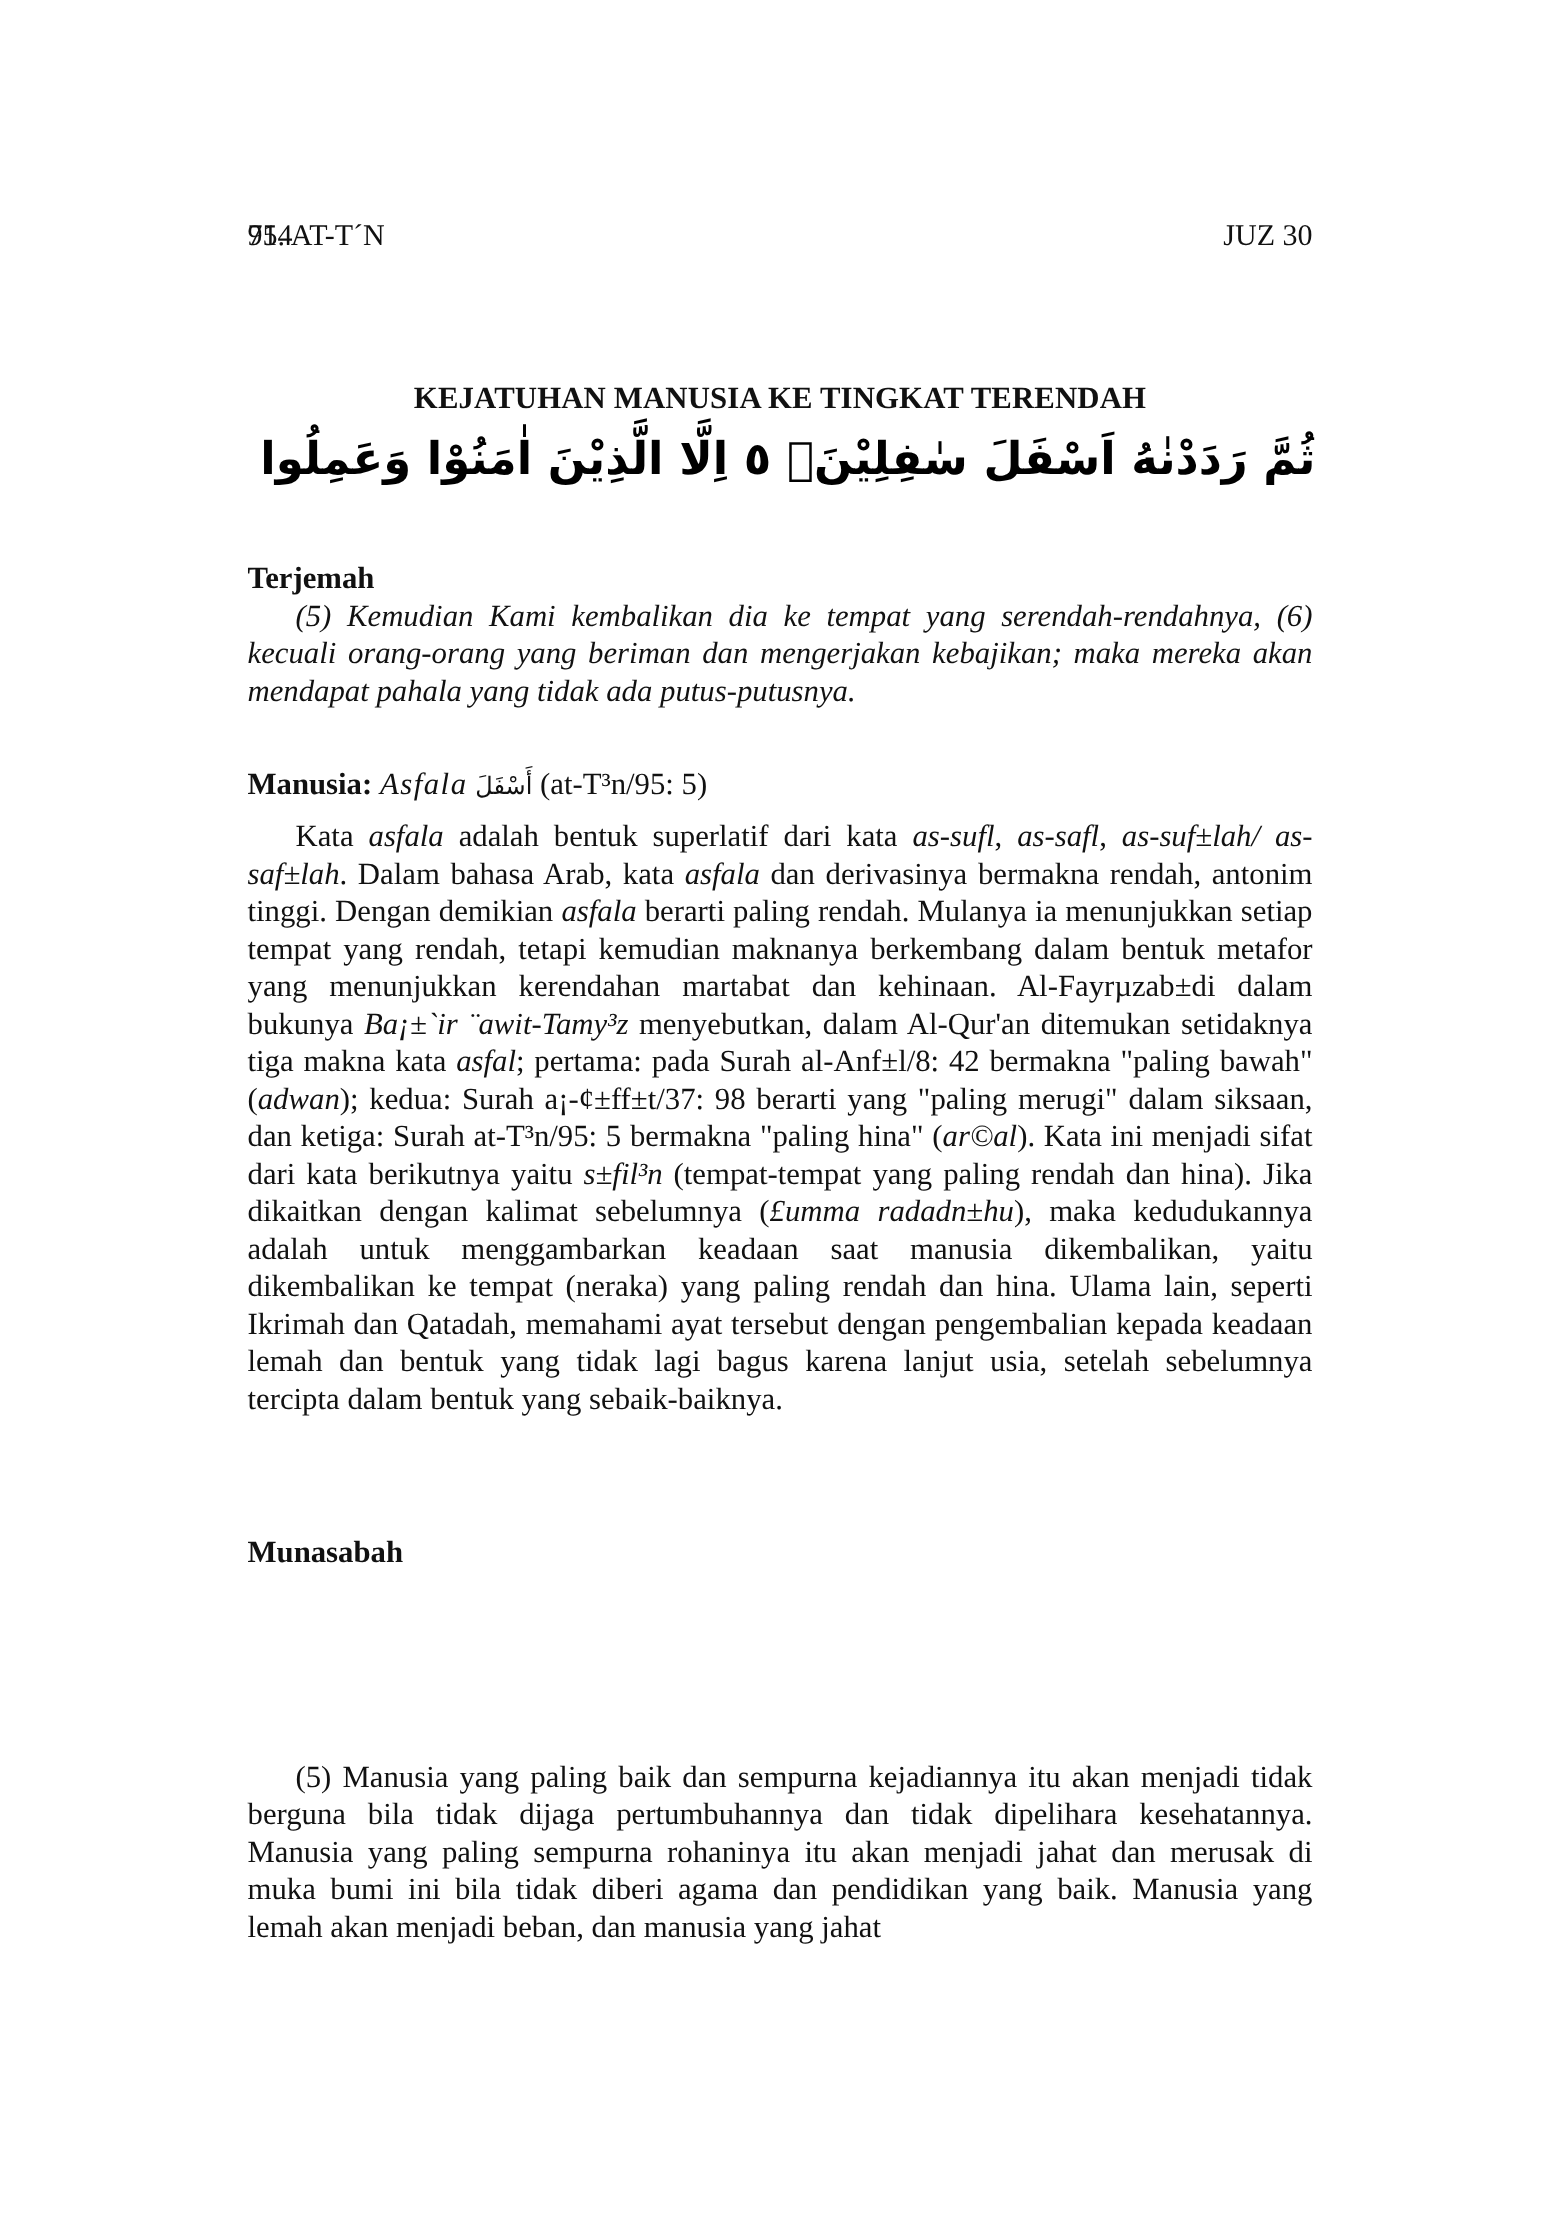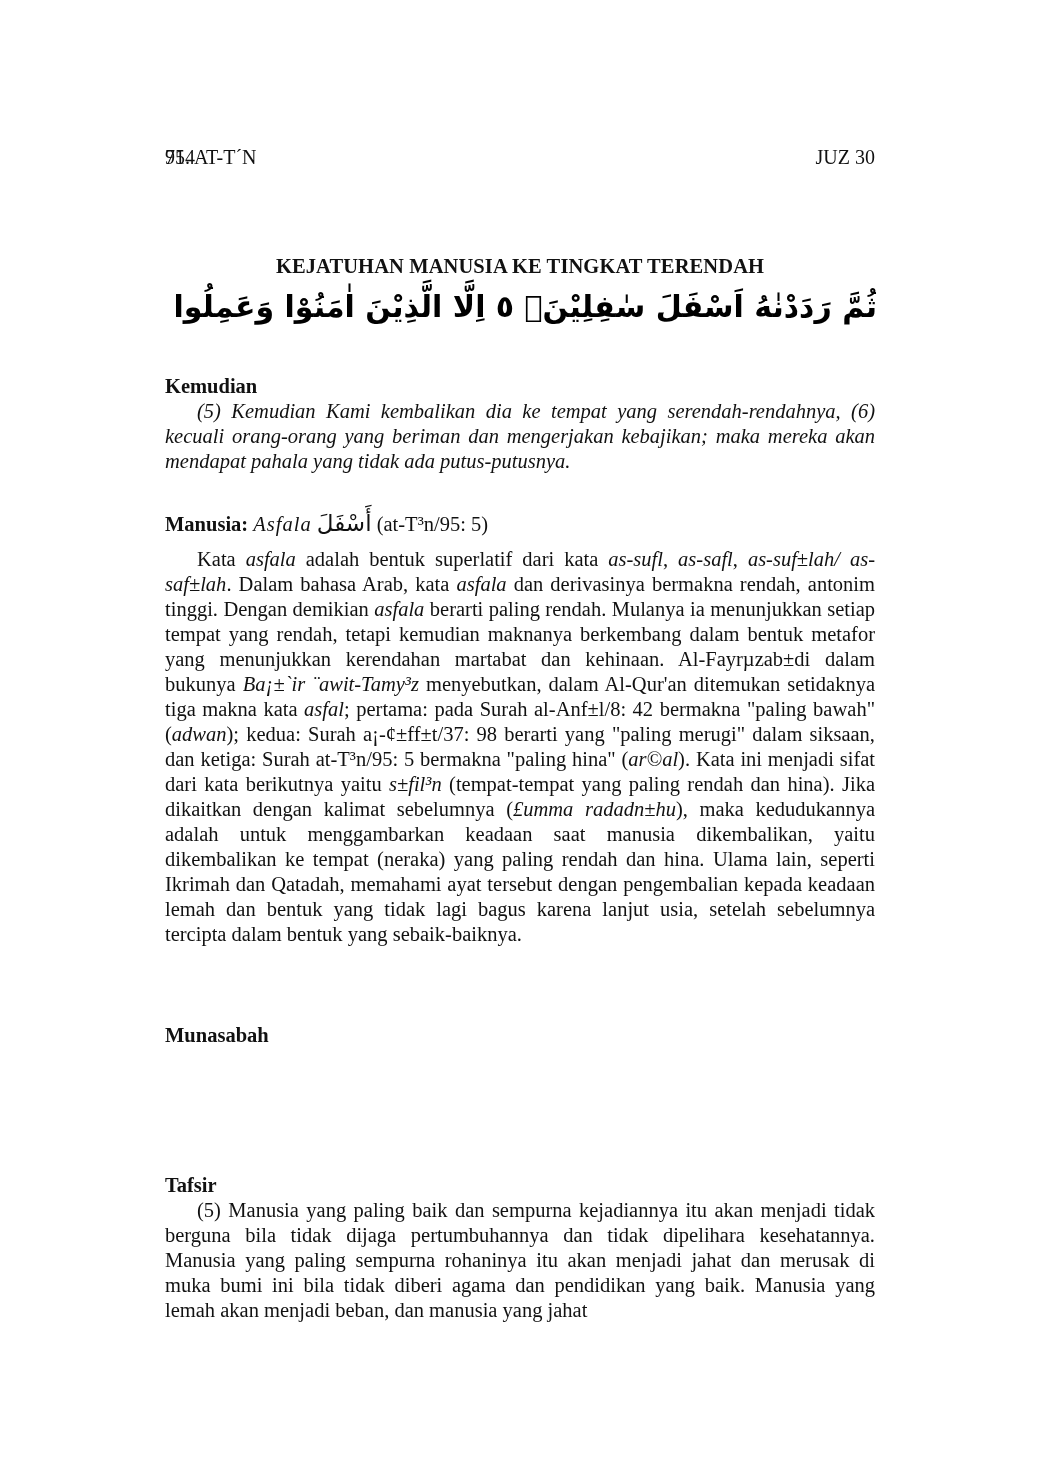--- a/index.html
+++ b/index.html
@@ -16,51 +16,50 @@
                   direction:rtl; text-align:justify; text-align-last:justify;
                   font-family:"DejaVu Sans", sans-serif; font-weight:bold; font-size:30px;
                   line-height:70px; white-space:nowrap; overflow:hidden; color:#000; }
   .section { position:absolute; left:165px; width:710px; }
   .heading { font-weight:bold; font-size:20.5px; line-height:25px; margin:0; }
   p.body { margin:0; font-size:20.5px; line-height:25px; text-align:justify; text-indent:32px; }
   p.body.italic { font-style:italic; }
   .kosa-line { font-size:20.5px; line-height:25px; }
   .kosa-line .lbl { font-weight:bold; }
   .kosa-line .term { font-style:italic; letter-spacing:1px; }
-  .kosa-line .ar { font-family:"DejaVu Sans", sans-serif; font-size:23px;text-align:center; }
+  .kosa-line .ar { font-family:"DejaVu Sans", sans-serif; font-size:16px;text-align:center; }
   em { font-style:italic; }
 </style>
 </head>
 <body>
 
 <div class="running-head">
   <span class="pn">714</span>
   <span class="sn">95. AT-T´N</span>
   <span class="jz">JUZ 30</span>
 </div>
 
 <div class="chapter-title">KEJATUHAN MANUSIA KE TINGKAT TERENDAH</div>
 
 <div class="arabic-verse">ثُمَّ رَدَدْنٰهُ اَسْفَلَ سٰفِلِيْنَۙ ٥ اِلَّا الَّذِيْنَ اٰمَنُوْا وَعَمِلُوا الصّٰلِحٰتِ فَلَهُمْ اَجْرٌ غَيْرُ مَمْنُوْنٍۗ ٦</div>
 
 <div class="section" style="top:374px;">
-  <h3 class="heading">Kemudian</h3>
+  <h3 class="heading">Terjemah</h3>
   <p class="body italic">(5) Kemudian Kami kembalikan dia ke tempat yang serendah-rendahnya, (6) kecuali orang-orang yang beriman dan mengerjakan kebajikan; maka mereka akan mendapat pahala yang tidak ada putus-putusnya.</p>
 </div>
 
 <div class="section" style="top:511px;">
   <div class="kosa-line">
     <span class="lbl">Manusia:</span>
     <span class="term">Asfala</span>
     <span class="ar">أَسْفَلَ</span>
     <span>(at-T³n/95: 5)</span>
   </div>
   <p class="body" style="margin-top:10px;" id="kosa-para">Kata <em>asfala</em> adalah bentuk superlatif dari kata <em>as-sufl</em>, <em>as-safl</em>, <em>as-suf±lah/ as-saf±lah</em>. Dalam bahasa Arab, kata <em>asfala</em> dan derivasinya bermakna rendah, antonim tinggi. Dengan demikian <em>asfala</em> berarti paling rendah. Mulanya ia menunjukkan setiap tempat yang rendah, tetapi kemudian maknanya berkembang dalam bentuk metafor yang menunjukkan kerendahan martabat dan kehinaan. Al-Fayrµzab±di dalam bukunya <em>Ba¡±`ir ¨awit-Tamy³z</em> menyebutkan, dalam Al-Qur'an ditemukan setidaknya tiga makna kata <em>asfal</em>; pertama: pada Surah al-Anf±l/8: 42 bermakna "paling bawah" (<em>adwan</em>); kedua: Surah a¡-¢±ff±t/37: 98 berarti yang "paling merugi" dalam siksaan, dan ketiga: Surah at-T³n/95: 5 bermakna "paling hina" (<em>ar©al</em>). Kata ini menjadi sifat dari kata berikutnya yaitu <em>s±fil³n</em> (tempat-tempat yang paling rendah dan hina). Jika dikaitkan dengan kalimat sebelumnya (<em>£umma radadn±hu</em>), maka kedudukannya adalah untuk menggambarkan keadaan saat manusia dikembalikan, yaitu dikembalikan ke tempat (neraka) yang paling rendah dan hina. Ulama lain, seperti Ikrimah dan Qatadah, memahami ayat tersebut dengan pengembalian kepada keadaan lemah dan bentuk yang tidak lagi bagus karena lanjut usia, setelah sebelumnya tercipta dalam bentuk yang sebaik-baiknya.</p>
 </div>
 
 <div class="section" style="top:1023px;">
   <h3 class="heading">Munasabah</h3>
 </div>
 
 <div class="section" style="top:1173px;">
-  <h3 class="heading">Tafsir</h3>
   <p class="body">(5) Manusia yang paling baik dan sempurna kejadiannya itu akan menjadi tidak berguna bila tidak dijaga pertumbuhannya dan tidak dipelihara kesehatannya. Manusia yang paling sempurna rohaninya itu akan menjadi jahat dan merusak di muka bumi ini bila tidak diberi agama dan pendidikan yang baik. Manusia yang lemah akan menjadi beban, dan manusia yang jahat</p>
 </div>
 
 </body></html>

